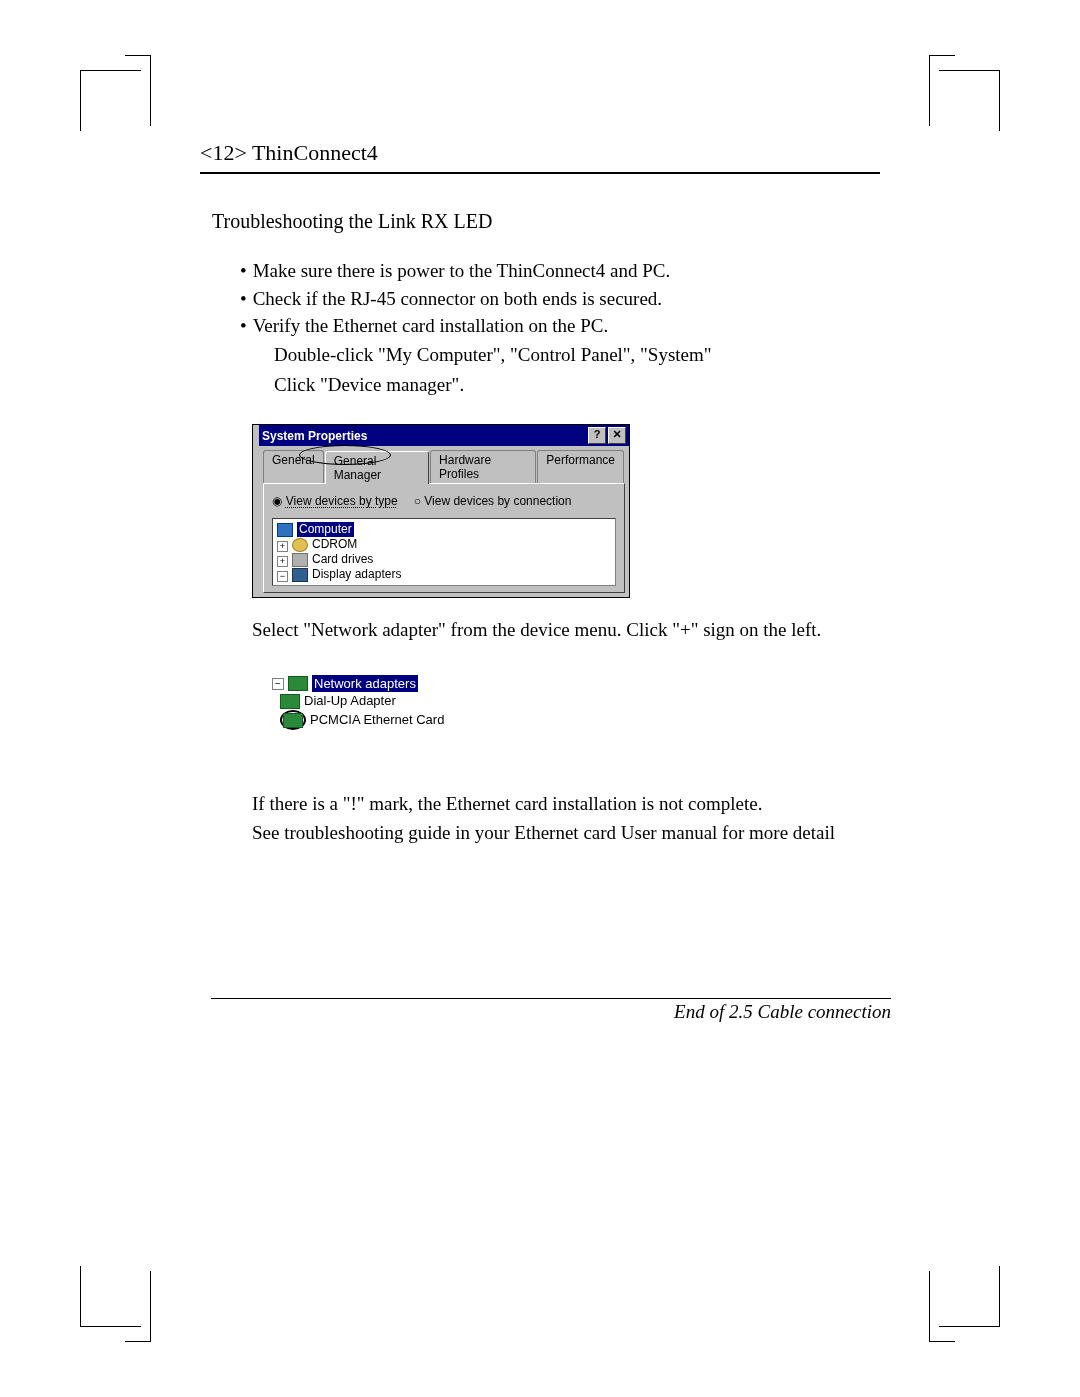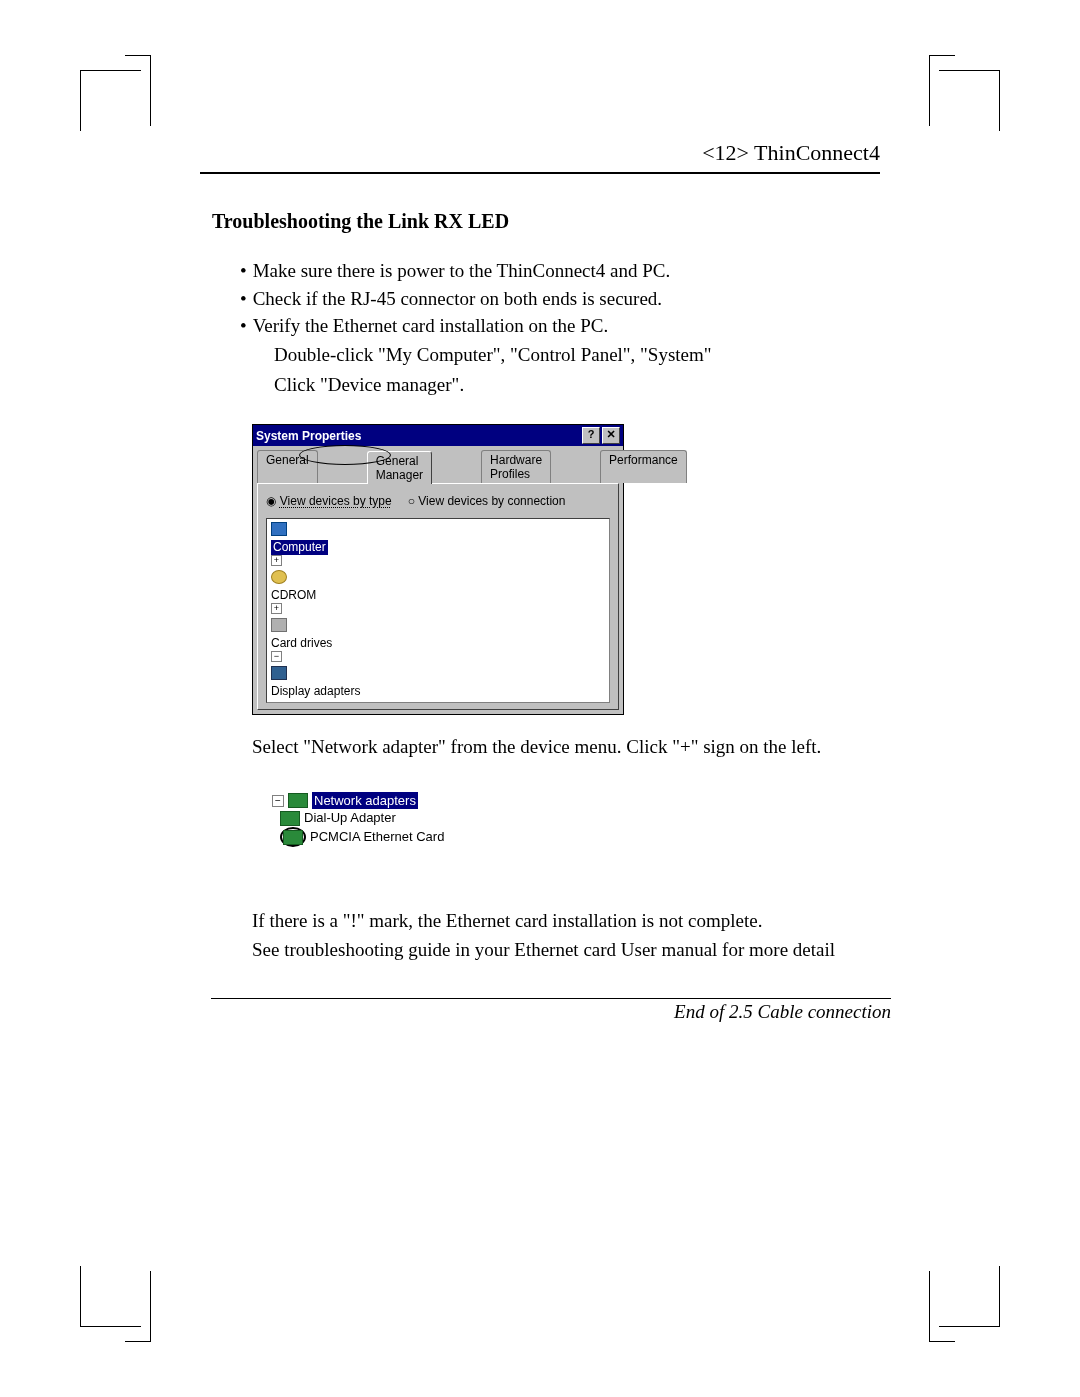--- a/index.html
+++ b/index.html
@@ -30,25 +30,24 @@
     position: absolute;
     top: 140px;
     left: 200px;
     width: 680px;
   }
   .running-head {
     font-size: 22px;
     padding-bottom: 6px;
     border-bottom: 2px solid #000;
     margin-bottom: 36px;
-    text-align: right;
   }
   .section-title {
     font-size: 20px;
-    font-weight: bold;
+    font-weight: normal;
     margin: 12px 0 24px 12px;
   }
   .bullets {
     margin-left: 40px;
     font-size: 19px;
     line-height: 1.45;
   }
   .bullets .item::before {
     content: "•";
     margin-right: 6px;
@@ -85,21 +84,21 @@
   .tb-btn {
     width: 16px; height: 15px;
     background: #c0c0c0;
     border: 1px solid #fff;
     border-right-color:#404040; border-bottom-color:#404040;
     color:#000; font-family: sans-serif;
     font-size: 11px; line-height: 13px;
     text-align: center; font-weight: bold;
     margin-left: 2px;
   }
-  .tabs { display:flex; padding: 4px 4px 0 4px; gap: 48px; }
+  .tabs { display:flex; padding: 4px 4px 0 4px; }
   .tab {
     padding: 2px 8px;
     border: 1px solid #808080;
     border-bottom: none;
     background:#c0c0c0;
     border-top-left-radius: 3px; border-top-right-radius:3px;
     margin-right: 1px;
     font-size: 12px;
   }
   .tab.active {
@@ -125,21 +124,21 @@
   .radio::before { content:"◉ "; }
   .radio.off::before { content:"○ "; }
   .radio .u { text-decoration: underline dotted; }
   .tree {
     border:1px solid #808080;
     border-top-color:#404040; border-left-color:#404040;
     background:#fff;
     padding:3px 4px;
     font-size:12px; line-height:1.25;
   }
-  .tree .row { display:flex; align-items:flex-start; gap:4px; white-space:nowrap;flex-direction:column;}
+  .tree .row { display:flex; align-items:flex-end; gap:4px; white-space:nowrap;}
   .tree .pm {
     width:9px;height:9px;border:1px solid #808080;
     font-size:9px;line-height:8px;text-align:center;
     display:inline-block;
   }
   .sel { background:#000080; color:#fff; padding:0 2px;}
   .ic { width:14px;height:12px;display:inline-block; }
   .ic.pc   { background:#3070c0; border:1px solid #004080;}
   .ic.cd   { background:#e0c050; border:1px solid #a08020; border-radius:50%;}
   .ic.disk { background:#b0b0b0; border:1px solid #707070;}
@@ -196,21 +195,21 @@
   <div class="section-title">Troubleshooting the Link RX LED</div>
 
   <div class="bullets">
     <div class="item">Make sure there is power to the ThinConnect4 and PC.</div>
     <div class="item">Check if the RJ-45 connector on both ends is secured.</div>
     <div class="item">Verify the Ethernet card installation on the PC.</div>
     <div class="sub">Double-click "My Computer", "Control Panel", "System"</div>
     <div class="sub">Click "Device manager".</div>
   </div>
 
-  <div class="sysprop" style="position:relative;">
+  <div class="sysprop" style="position:relative;padding-left:6px;">
     <div class="titlebar">
       <span class="t-text">System Properties</span>
       <span class="tb-btn">?</span>
       <span class="tb-btn">✕</span>
     </div>
     <div class="tabs">
       <div class="tab">General</div>
       <div class="tab active">General Manager</div>
       <div class="tab">Hardware Profiles</div>
       <div class="tab">Performance</div>

